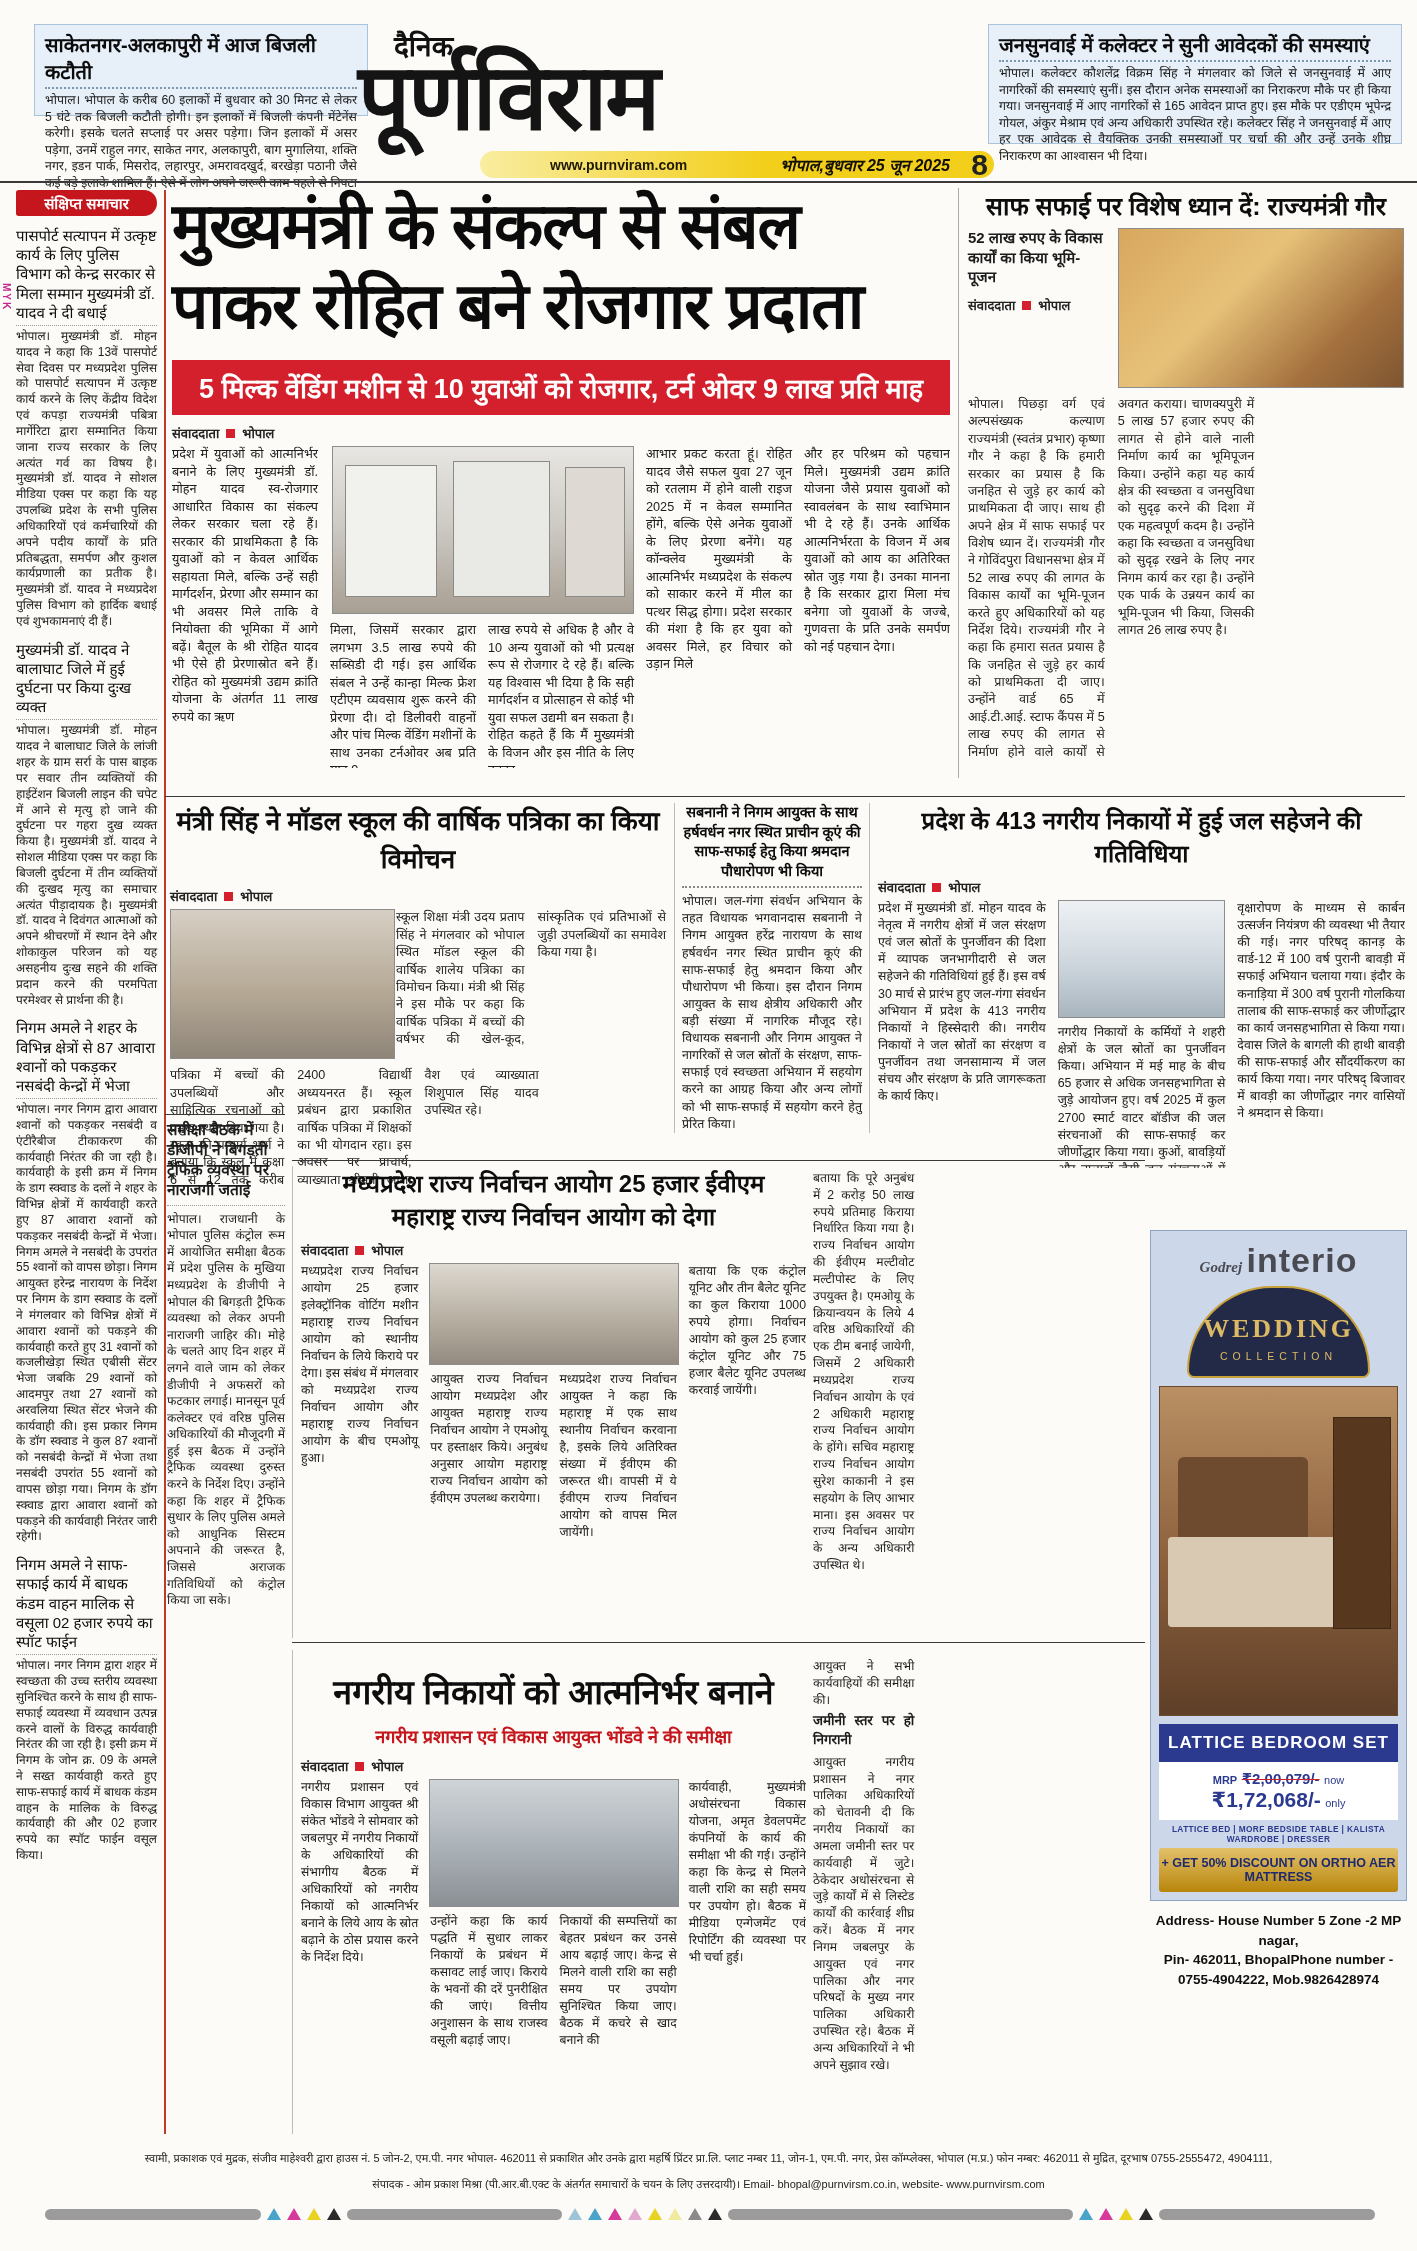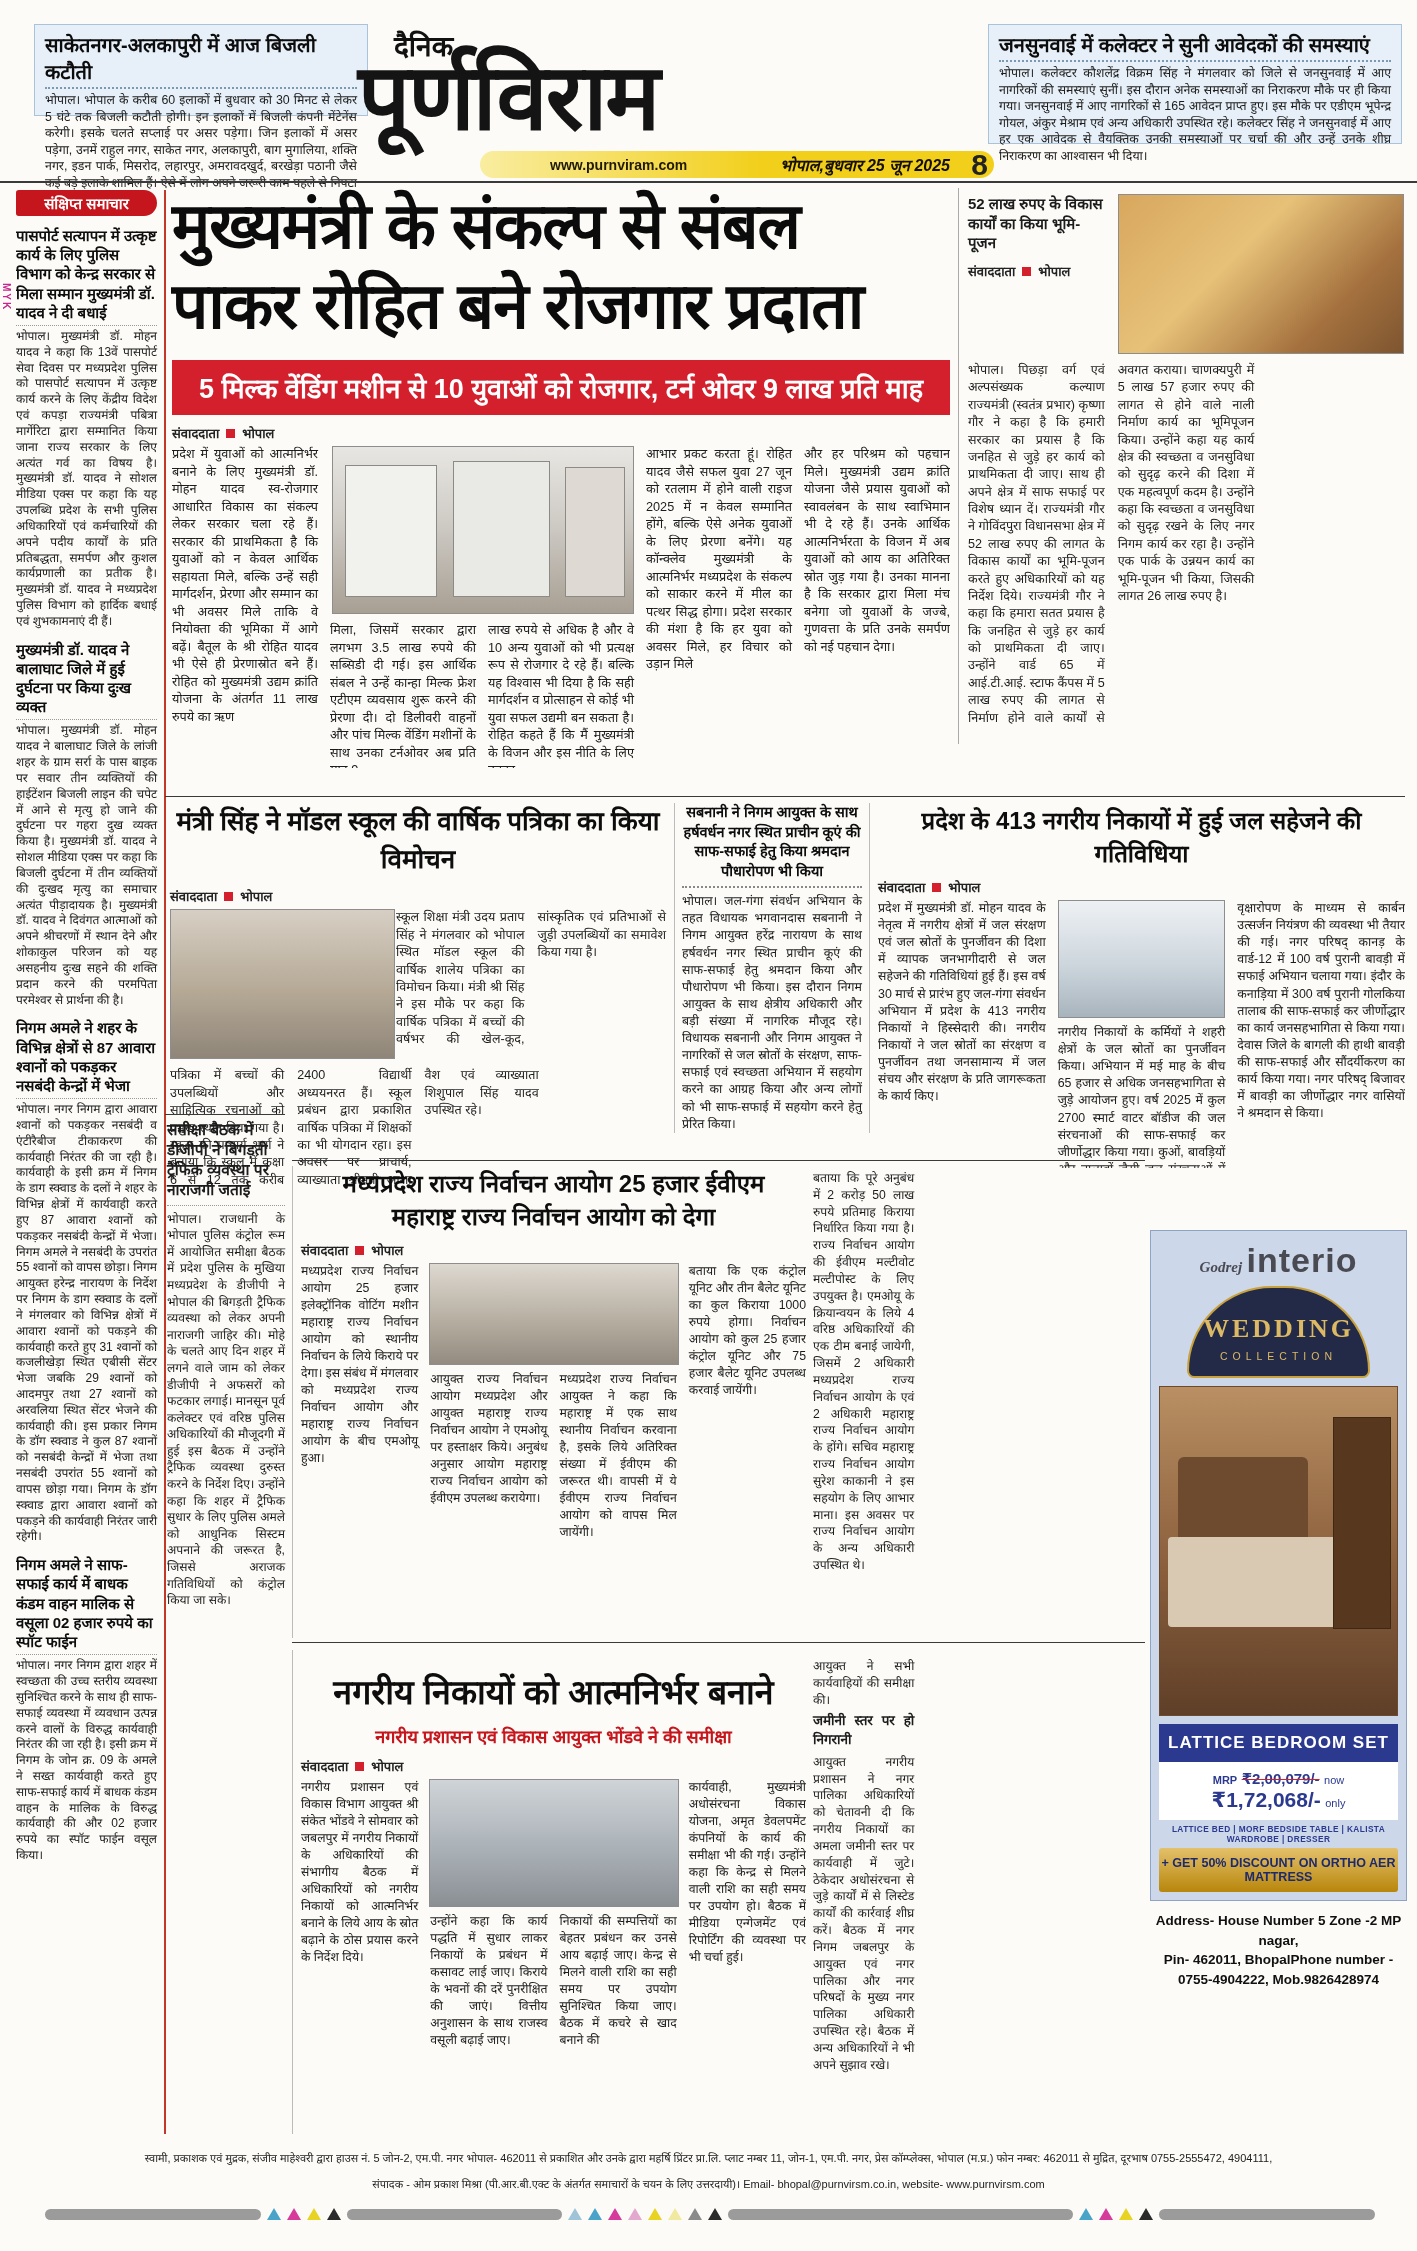--- a/index.html
+++ b/index.html
@@ -14,21 +14,21 @@
   .mast-title{font-size:92px;font-weight:800;letter-spacing:-2px;line-height:.95;color:#141414;white-space:nowrap;}
   .mast-strip{position:absolute;left:128px;bottom:0;right:0;height:27px;border-radius:14px;
               background:linear-gradient(90deg,#f9eda0,#f2cf1b 55%,#f2cf1b);display:flex;align-items:center;
               justify-content:space-between;padding:0 44px 0 70px;box-sizing:border-box;}
   .mast-web{font-size:14px;font-weight:700;color:#201a05;}
   .mast-date{font-size:16px;font-weight:800;color:#141005;font-style:italic;}
   .mast-pg{position:absolute;right:6px;bottom:-4px;font-size:30px;font-weight:700;color:#222;}
   .rail{box-sizing:border-box;border-right:2px solid #c0392b;padding-right:7px;overflow:hidden;}
   .ribbon{background:#c4161c;color:#fff;font-size:15px;font-weight:800;text-align:center;
           padding:3px 8px;border-radius:3px 14px 14px 3px;margin-bottom:6px;}
-  .rail-h{font-size:15px;font-weight:700;line-height:1.28;margin:10px 0 3px 0;color:#0d0d0d;
+  .rail-h{font-size:15px;font-weight:400;line-height:1.28;margin:10px 0 3px 0;color:#0d0d0d;
           border-bottom:1px dotted #999;padding-bottom:3px;}
   .rail-b{font-size:12px;line-height:1.32;}
   .lead-h{font-size:64px;font-weight:800;line-height:1.25;letter-spacing:-1px;color:#0b0b0b;}
   .banner{background:#d41f2c;color:#fff;font-size:27px;font-weight:800;text-align:center;
           padding:9px 4px;margin-top:14px;}
   .byline{font-size:13px;font-weight:700;color:#222;margin:9px 0 4px 0;}
   .sq{display:inline-block;width:9px;height:9px;background:#d41f2c;margin:0 7px;}
   .fcols{display:flex;gap:12px;}
   .fcol{flex:1;font-size:12.7px;line-height:1.38;text-align:justify;}
   .photo{box-sizing:border-box;border:1px solid #8d8d8d;}
@@ -116,20 +116,21 @@
         <div class="fcol">प्रदेश में युवाओं को आत्मनिर्भर बनाने के लिए मुख्यमंत्री डॉ. मोहन यादव स्व-रोजगार आधारित विकास का संकल्प लेकर सरकार चला रहे हैं। सरकार की प्राथमिकता है कि युवाओं को न केवल आर्थिक सहायता मिले, बल्कि उन्हें सही मार्गदर्शन, प्रेरणा और सम्मान का भी अवसर मिले ताकि वे नियोक्ता की भूमिका में आगे बढ़ें। बैतूल के श्री रोहित यादव भी ऐसे ही प्रेरणास्रोत बने हैं। रोहित को मुख्यमंत्री उद्यम क्रांति योजना के अंतर्गत 11 लाख रुपये का ऋण</div>
         <div class="fcol" style="padding-top:176px;">मिला, जिसमें सरकार द्वारा लगभग 3.5 लाख रुपये की सब्सिडी दी गई। इस आर्थिक संबल ने उन्हें कान्हा मिल्क फ्रेश एटीएम व्यवसाय शुरू करने की प्रेरणा दी। दो डिलीवरी वाहनों और पांच मिल्क वेंडिंग मशीनों के साथ उनका टर्नओवर अब प्रति माह 9</div>
         <div class="fcol" style="padding-top:176px;">लाख रुपये से अधिक है और वे 10 अन्य युवाओं को भी प्रत्यक्ष रूप से रोजगार दे रहे हैं। बल्कि यह विश्वास भी दिया है कि सही मार्गदर्शन व प्रोत्साहन से कोई भी युवा सफल उद्यमी बन सकता है। रोहित कहते हैं कि मैं मुख्यमंत्री के विजन और इस नीति के लिए उनका</div>
         <div class="fcol">आभार प्रकट करता हूं। रोहित यादव जैसे सफल युवा 27 जून को रतलाम में होने वाली राइज 2025 में न केवल सम्मानित होंगे, बल्कि ऐसे अनेक युवाओं के लिए प्रेरणा बनेंगे। यह कॉन्क्लेव मुख्यमंत्री के आत्मनिर्भर मध्यप्रदेश के संकल्प को साकार करने में मील का पत्थर सिद्ध होगा। प्रदेश सरकार की मंशा है कि हर युवा को अवसर मिले, हर विचार को उड़ान मिले</div>
         <div class="fcol">और हर परिश्रम को पहचान मिले। मुख्यमंत्री उद्यम क्रांति योजना जैसे प्रयास युवाओं को स्वावलंबन के साथ स्वाभिमान भी दे रहे हैं। उनके आर्थिक आत्मनिर्भरता के विजन में अब युवाओं को आय का अतिरिक्त स्रोत जुड़ गया है। उनका मानना है कि सरकार द्वारा मिला मंच बनेगा जो युवाओं के जज्बे, गुणवत्ता के प्रति उनके समर्पण को नई पहचान देगा।</div>
       </div>
     </div>
   </div>
 
   <div class="abs" style="left:958px;top:188px;width:446px;border-left:1px solid #aaa;padding-left:9px;box-sizing:border-box;">
+    <div class="h2c" style="font-size:25px;">साफ सफाई पर विशेष ध्यान दें: राज्यमंत्री गौर</div>
     <div style="display:flex;gap:10px;margin-top:6px;">
       <div style="width:140px;">
         <div style="font-size:15px;font-weight:800;line-height:1.3;">52 लाख रुपए के विकास कार्यों का किया भूमि-पूजन</div>
         <div class="byline">
           <span>संवाददाता</span><span class="sq"></span><span>भोपाल</span>
         </div>
       </div>
       <div class="photo" style="flex:1;height:160px;background:linear-gradient(135deg,#d8a75e,#e7c178 40%,#a4713e 75%,#7e5530);"></div>
     </div>
     <div class="ccols jt" style="column-count:3;height:382px;margin-top:8px;">भोपाल। पिछड़ा वर्ग एवं अल्पसंख्यक कल्याण राज्यमंत्री (स्वतंत्र प्रभार) कृष्णा गौर ने कहा है कि हमारी सरकार का प्रयास है कि जनहित से जुड़े हर कार्य को प्राथमिकता दी जाए। साथ ही अपने क्षेत्र में साफ सफाई पर विशेष ध्यान दें। राज्यमंत्री गौर ने गोविंदपुरा विधानसभा क्षेत्र में 52 लाख रुपए की लागत के विकास कार्यों का भूमि-पूजन करते हुए अधिकारियों को यह निर्देश दिये। राज्यमंत्री गौर ने कहा कि हमारा सतत प्रयास है कि जनहित से जुड़े हर कार्य को प्राथमिकता दी जाए। उन्होंने वार्ड 65 में आई.टी.आई. स्टाफ कैंपस में 5 लाख रुपए की लागत से निर्माण होने वाले कार्यों से अवगत कराया। चाणक्यपुरी में 5 लाख 57 हजार रुपए की लागत से होने वाले नाली निर्माण कार्य का भूमिपूजन किया। उन्होंने कहा यह कार्य क्षेत्र की स्वच्छता व जनसुविधा को सुदृढ़ करने की दिशा में एक महत्वपूर्ण कदम है। उन्होंने कहा कि स्वच्छता व जनसुविधा को सुदृढ़ रखने के लिए नगर निगम कार्य कर रहा है। उन्होंने एक पार्क के उन्नयन कार्य का भूमि-पूजन भी किया, जिसकी लागत 26 लाख रुपए है।</div>

